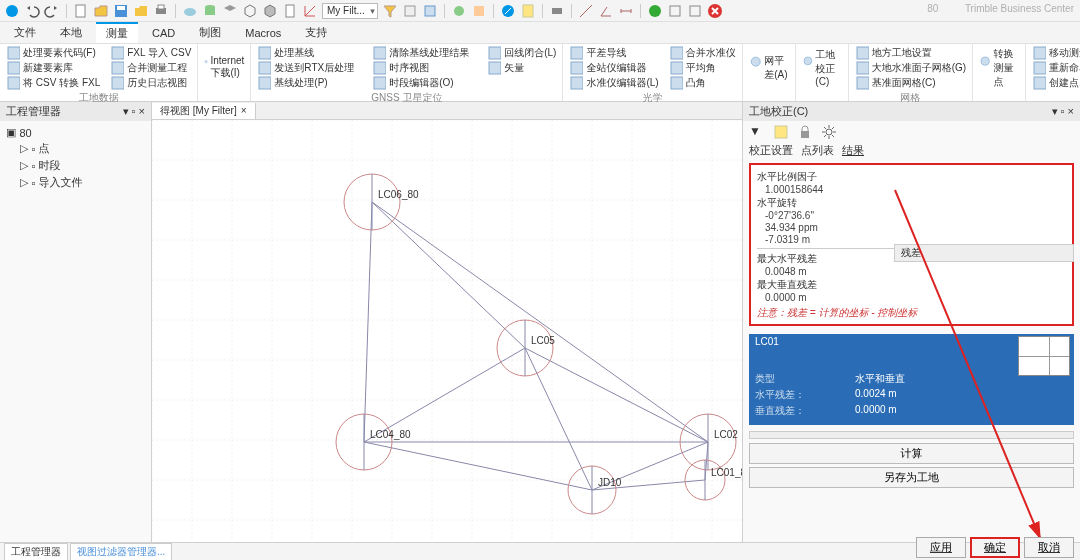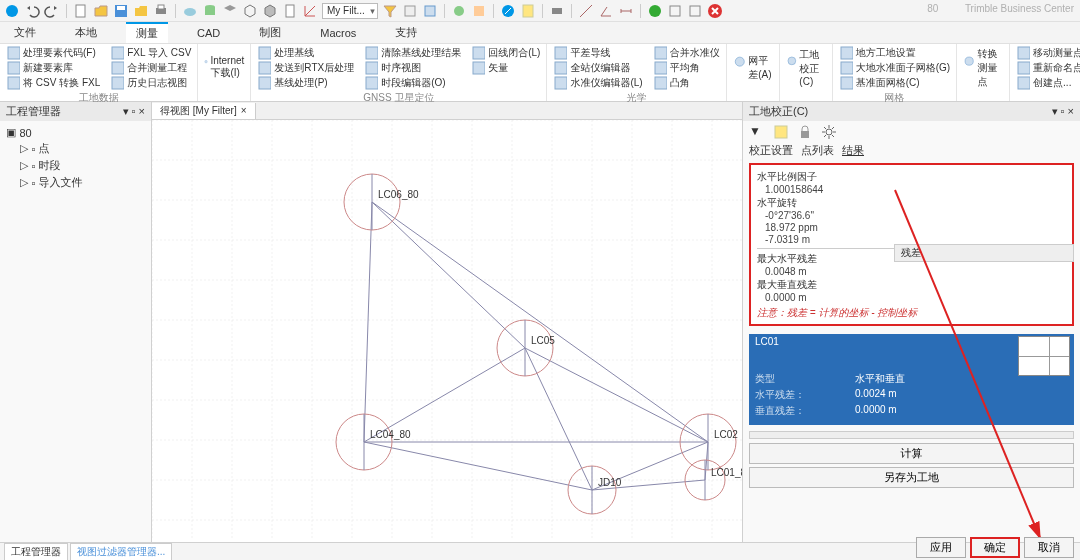--- a/index.html
+++ b/index.html
@@ -6,21 +6,21 @@
   body { width: 1080px; height: 560px; background: #fff; font-size: 11px; color: #333; overflow: hidden; position: relative; }
 
   
   .qat { height: 22px; background: #f4f4f4; display: flex; align-items: center; padding: 0 4px; gap: 4px; border-bottom: 1px solid #e0e0e0; }
   .qat .icon { width: 16px; height: 16px; display: inline-flex; align-items: center; justify-content: center; cursor: pointer; }
   .qat .sep { width: 1px; height: 14px; background: #ccc; margin: 0 2px; }
   .title-area { position: absolute; right: 6px; top: 3px; color: #b0b0b0; font-size: 10px; }
   .title-area .doc { margin-right: 24px; color: #b0b0b0; }
 
   
-  .menubar { height: 22px; background: #f4f4f4; display: flex; align-items: center; padding-left: 4px; gap: 19px; border-bottom: 1px solid #e0e0e0; }
+  .menubar { height: 22px; background: #f4f4f4; display: flex; align-items: center; padding-left: 4px; gap: 4px; border-bottom: 1px solid #e0e0e0; }
   .menubar .m { padding: 2px 10px; cursor: pointer; }
   .menubar .m.active { background: #fff; border-top: 2px solid #0097e6; }
 
   
   .ribbon { height: 58px; background: #fff; display: flex; border-bottom: 1px solid #d0d0d0; font-size: 10px; }
   .ribgrp { border-right: 1px solid #e5e5e5; padding: 2px 6px 0 6px; display: flex; flex-direction: column; }
   .ribgrp .items { display: flex; flex-direction: column; gap: 1px; flex: 1; }
   .ribgrp .items.row { flex-direction: row; gap: 6px; }
   .ribgrp .lbl { text-align: center; color: #888; font-size: 10px; margin-top: 1px; }
   .ribitem { display: flex; align-items: center; gap: 3px; white-space: nowrap; cursor: pointer; }
@@ -63,21 +63,21 @@
   .thumb { position:absolute; right:4px; top:2px; width:52px; height:40px; background:#fff; border:1px solid #888; }
   .thumb::before,.thumb::after{content:'';position:absolute;background:#999;}
   .thumb::before{left:60%;top:0;width:1px;height:100%;}
   .thumb::after{top:50%;left:0;height:1px;width:100%;}
   .btnbar { margin: 4px 6px; display: flex; flex-direction: column; gap: 3px; }
   .btnbar button { font-size: 11px; padding: 2px 0; background: #f4f4f4; border: 1px solid #bbb; cursor: pointer; }
 
   .statusbar { height: 18px; background: #f4f4f4; border-top: 1px solid #d0d0d0; display: flex; align-items: center; padding: 0 4px; font-size: 10px; }
   .statusbar .tab { padding: 1px 6px; background:#fff; border:1px solid #ccc; border-bottom:none; margin-right:2px; }
 
-  .footer-btns { position:absolute; right:6px; bottom:2px; display:flex; gap:4px; z-index:5;}
+  .footer-btns { position:absolute; right:6px; bottom:2px; display:flex; gap:4px; z-index:5;text-decoration:underline;}
   .footer-btns button { width:50px; font-size:11px; padding:1px 0; background:#f4f4f4; border:1px solid #aaa; cursor:pointer; }
   .footer-btns button.hl { border:2px solid #d22; }
   .arrow-annot { position:absolute; pointer-events:none; z-index:4; }
 
   svg.ic16 { width:16px; height:16px; }
   .combo { display:inline-flex; align-items:center; border:1px solid #bbb; background:#fff; height:16px; font-size:10px; padding:0 12px 0 4px; position:relative; }
   .combo::after{content:'▾'; position:absolute; right:2px; font-size:9px; color:#666;}
 </style>
 </head>
 <body>
@@ -331,21 +331,21 @@
           <span class="ic"><svg viewBox="0 0 24 24">
               <circle cx="12" cy="10" r="8" fill="#cde" stroke="#69c"></circle>
             </svg></span>
           <span>Internet 下载(I)</span>
         </div>
       </div>
       <div class="lbl">&nbsp;</div>
     </div>
     <div class="ribgrp">
       <div class="items">
-        <div style="display: flex; gap: 10px;">
+        <div style="display: flex; gap: 18px;">
           <div style="display: flex; flex-direction: column; gap: 1px;">
             <div class="ribitem">
               <span class="ic">
                 <svg class="ic16">
                   <rect x="2" y="2" width="12" height="12" fill="#cde" stroke="#8ac"></rect>
                 </svg>
               </span>
               <span>处理基线</span>
             </div>
             <div class="ribitem">
@@ -711,21 +711,21 @@
       <div class="resid-cell">残差</div>
     <div class="field">
           <div>水平比例因子</div>
           <div class="val">1.000158644</div>
         </div>
         <div class="field">
           <div>水平旋转</div>
           <div class="val">-0°27'36.6"</div>
         </div>
         <div class="field">
-          <div class="val">18.972 ppm</div>
+          <div class="val">34.934 ppm</div>
         </div>
         <div class="field">
           <div class="val">-7.0319 m</div>
         </div>
         <div style="border-top: 1px solid rgb(204, 204, 204); margin: 3px 0px;"></div>
         <div class="field">
           <div>最大水平残差</div>
           <div class="val">0.0048 m</div>
         </div>
         <div class="field">

